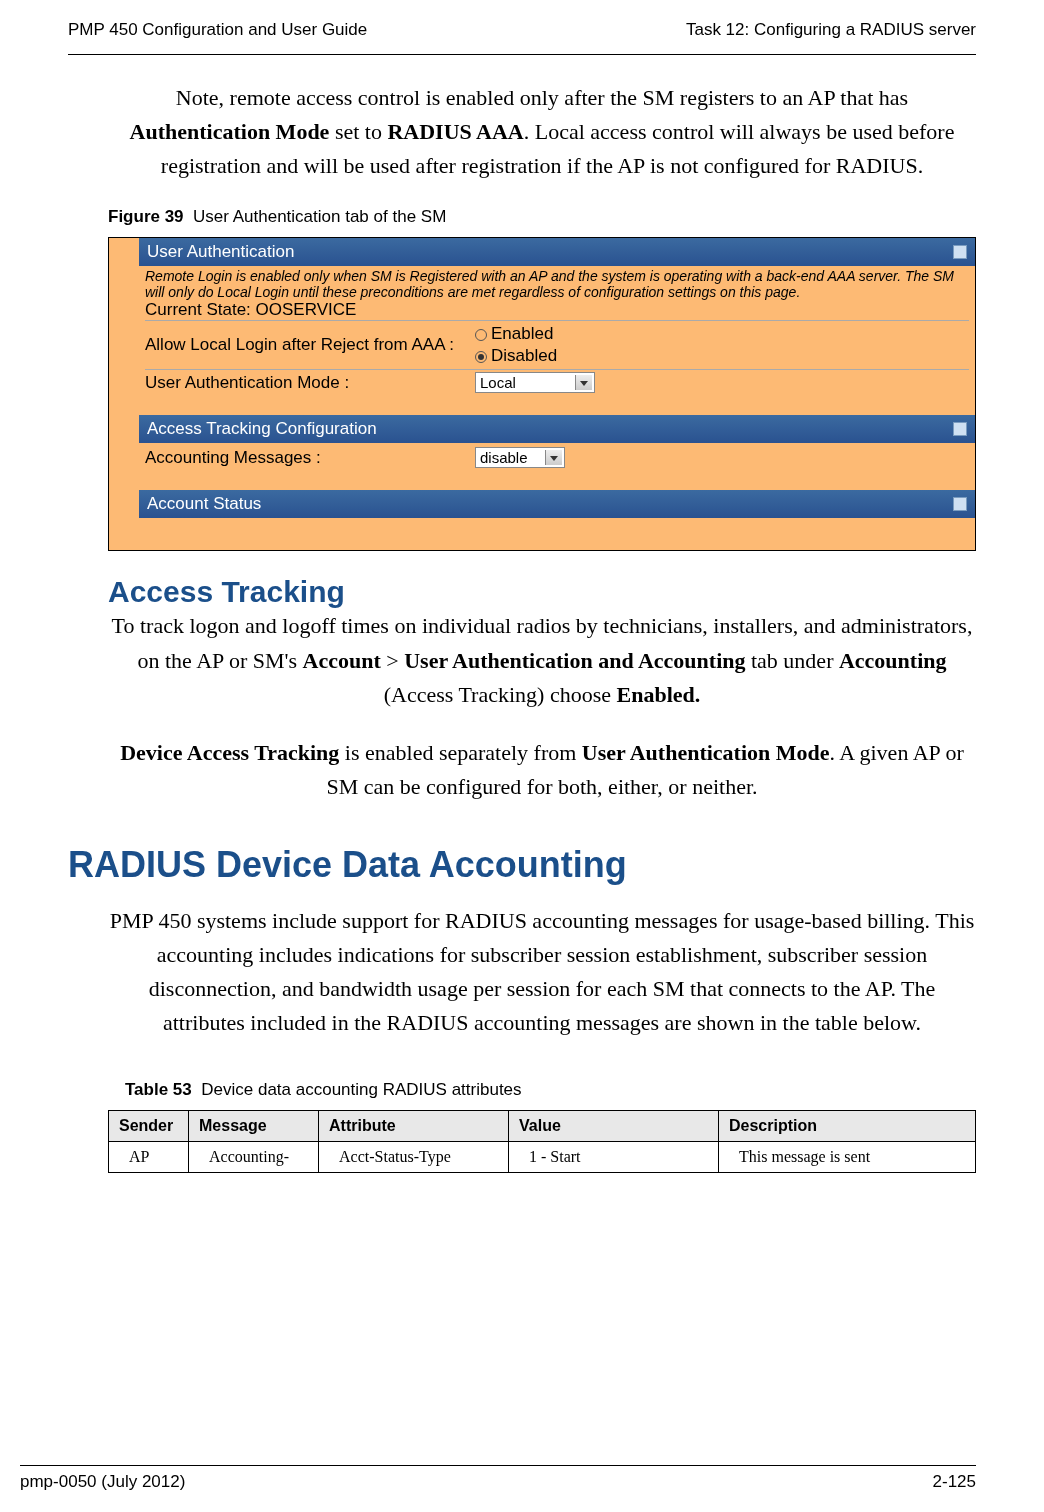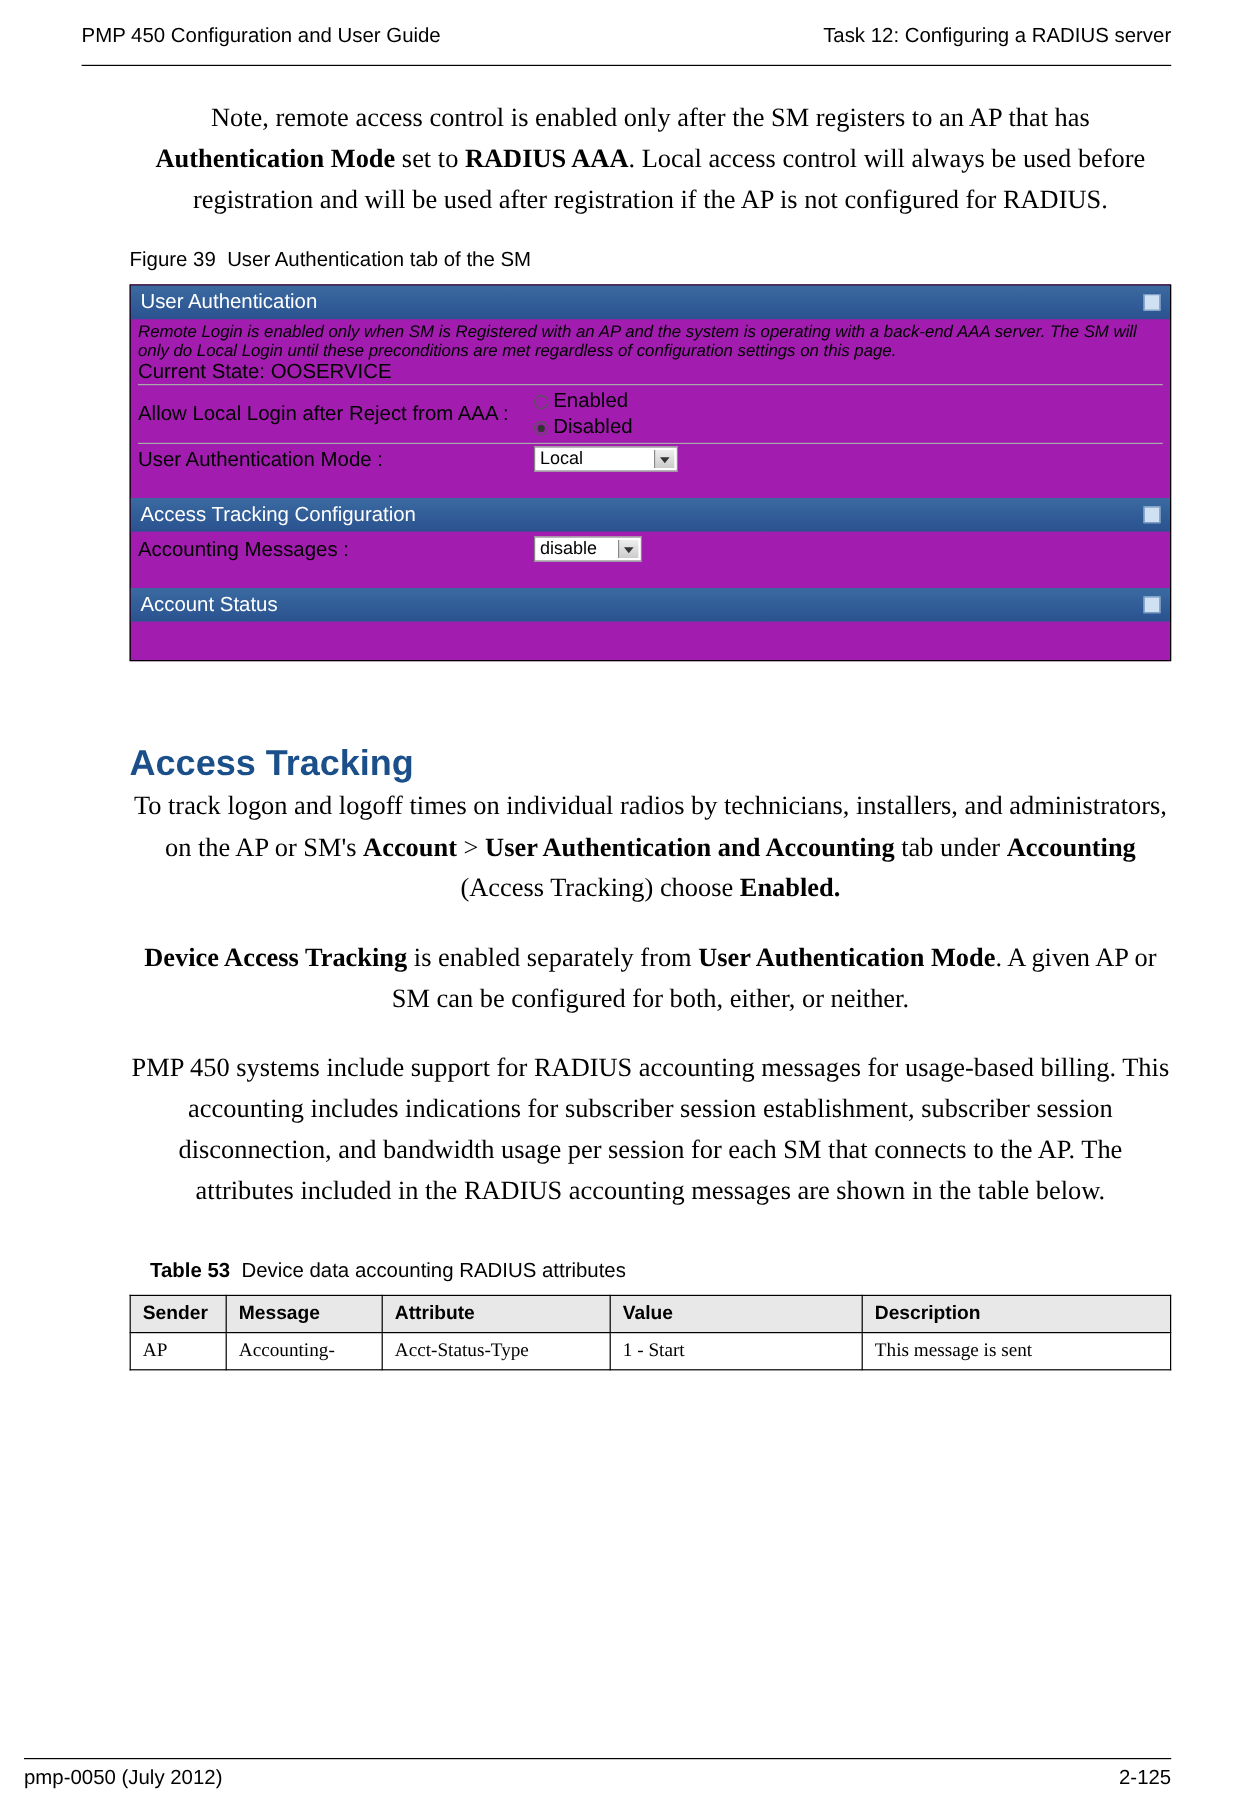--- a/index.html
+++ b/index.html
@@ -30,26 +30,27 @@
     line-height: 1.55;
     margin-bottom: 24px;
     text-align: center;
   }
   .bold { font-weight: bold; }
   .figure-caption {
     font-family: Verdana, Arial, sans-serif;
     font-size: 17px;
     margin-bottom: 10px;
   }
-  .figure-caption .fig-label { font-weight: normal; }
+  .figure-caption .fig-label { font-weight: bold; }
   .ui-mock {
     border: 1px solid #000;
-    background: #a21caf;
+    background: #fdba74;
     font-family: Arial, Helvetica, sans-serif;
-    margin-bottom: 69px;
+    margin-bottom: 24px;
+    padding-left: 30px;
   }
   .ui-section-title {
     background: linear-gradient(#3b6aa0, #2a5290);
     color: #fff;
     font-size: 17px;
     padding: 4px 8px;
     display: flex;
     justify-content: space-between;
     align-items: center;
   }
@@ -127,21 +128,21 @@
   table.data-table th {
     background: #e8e8e8;
     font-family: Verdana, Arial, sans-serif;
     font-weight: bold;
     text-align: left;
     border: 1px solid #000;
     padding: 6px 10px;
   }
   table.data-table td {
     border: 1px solid #000;
-    padding: 6px 10px;
+    padding: 6px 20px;
     font-family: Georgia, "Times New Roman", serif;
     vertical-align: top;
   }
   .footer-row {
     position: absolute;
     bottom: 20px;
     left: 20px; right: 68px;
     border-top: 1px solid #000;
     padding-top: 6px;
     display: flex;
@@ -210,20 +211,21 @@
 
     <h2 class="section-title">Access Tracking</h2>
     <p class="body-text">
       <span>To track logon and logoff times on individual radios by technicians, installers, and administrators, on the AP or SM's </span><span class="bold">Account</span><span> &gt; </span><span class="bold">User Authentication and Accounting</span><span> tab under </span><span class="bold">Accounting</span><span> (Access Tracking) choose </span><span class="bold">Enabled.</span>
     </p>
     <p class="body-text">
       <span class="bold">Device Access Tracking</span><span> is enabled separately from </span><span class="bold">User Authentication Mode</span><span>. A given AP or SM can be configured for both, either, or neither.</span>
     </p>
   </div>
 
+  <h1 class="main-title">RADIUS Device Data Accounting</h1>
   <div class="content">
     <p class="body-text">PMP 450 systems include support for RADIUS accounting messages for usage-based billing.  This accounting includes indications for subscriber session establishment, subscriber session disconnection, and bandwidth usage per session for each SM that connects to the AP.  The attributes included in the RADIUS accounting messages are shown in the table below.</p>
 
     <p class="table-caption">
       <span class="tbl-label">Table 53</span>&nbsp;&nbsp;<span>Device data accounting RADIUS attributes</span>
     </p>
     <table class="data-table">
       <tbody>
           <tr>
         <th style="width:80px">Sender</th>

